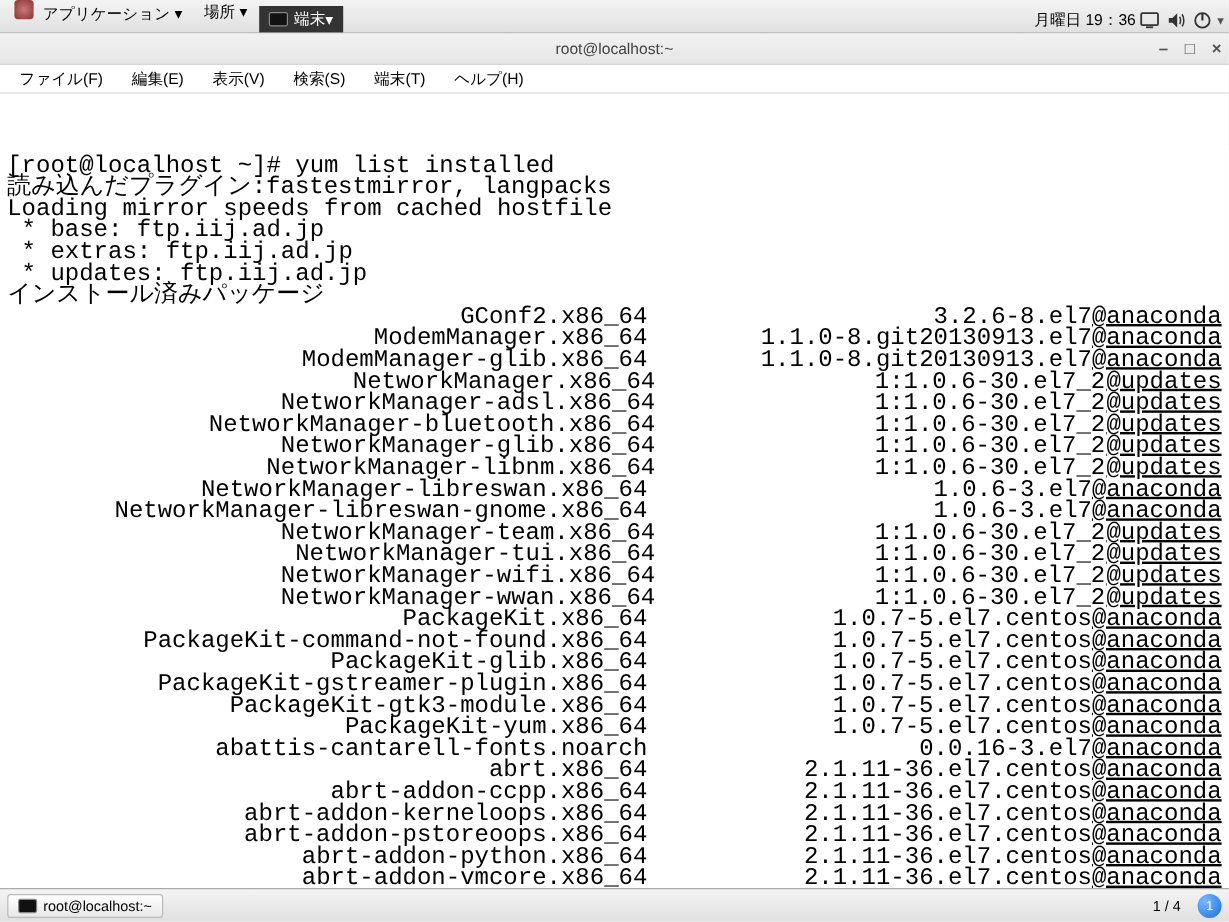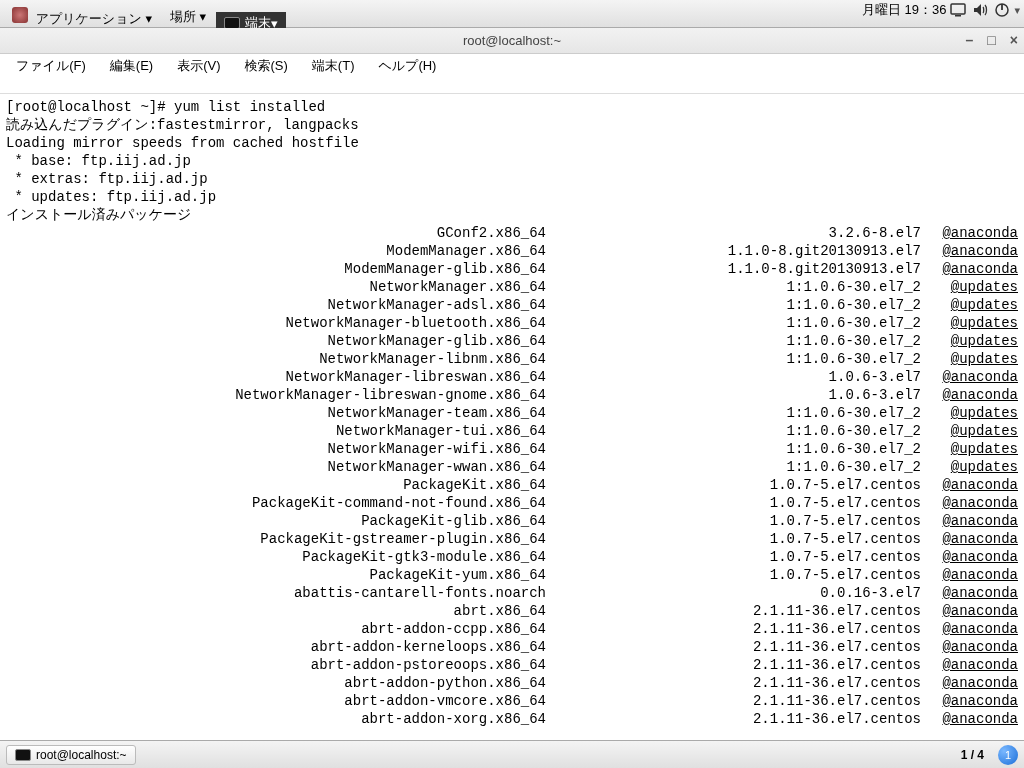--- a/index.html
+++ b/index.html
@@ -9,21 +9,21 @@
   font-family: sans-serif;
   background: #e8e8e8;
   overflow: hidden;
   position: relative;
 }
 .top-panel {
   height: 28px;
   background: linear-gradient(#f4f4f4, #e0e0e0);
   border-bottom: 1px solid #aaa;
   display: flex;
-  align-items: flex-start;
+  align-items: flex-end;
   padding: 0 4px;
   font-size: 13px;
 }
 .top-panel .left { display: flex; align-items: center; gap: 2px; }
 .top-panel .right { margin-left: auto; display: flex; align-items: center; gap: 2px; }
 .panel-item { padding: 2px 8px; cursor: pointer; }
 .panel-icon-btn { width: 20px; height: 20px; display: inline-flex; align-items: center; justify-content: center; cursor: pointer; }
 .foot-icon { width: 16px; height: 16px; background: #333; border-radius: 3px; display: inline-block; margin-right: 4px; }
 .dark-btn {
   background: #333;
@@ -59,38 +59,39 @@
 .window-controls {
   position: absolute;
   right: 6px;
   top: 4px;
   display: flex;
   gap: 14px;
   font-size: 14px;
 }
 .window-controls span { color: #555; cursor: pointer; font-weight: bold; }
 .menubar {
-  height: 40px;
+  height: 24px;
   display: flex;
   padding: 0 6px;
   border-bottom: 1px solid #ddd;
   font-size: 13px;
   gap: 4px;
 }
 .menubar span { padding: 3px 10px; cursor: pointer; }
 .terminal-body {
   flex: 1;
   background: #fff;
   color: #000;
   font-family: "Courier New", monospace;
-  font-size: 14px;
+  font-size: 20px;
   line-height: 18px;
   padding: 4px 6px;
   white-space: pre;
   overflow: hidden;
+  margin-top: 48px;
 }
 .pkg-line { display: flex; text-align: right; }
 .pkg-name { width: 540px; }
 .pkg-ver { width: 375px; }
 .pkg-repo { flex: 1; text-decoration: underline; }
 
 .bottom-panel {
   position: absolute;
   bottom: 0;
   left: 0;
@@ -114,21 +115,20 @@
 }
 .ws-indicator {
   margin-left: auto;
   display: flex;
   align-items: center;
   gap: 8px;
 }
 .ws-badge {
   padding: 2px 6px;
   font-size: 12px;
-  font-weight: bold;
 }
 .ws-circle {
   width: 20px;
   height: 20px;
   border-radius: 50%;
   background: radial-gradient(circle at 30% 30%, #7ab8ff, #1a6ed8);
   color: #fff;
   font-size: 11px;
   display: flex;
   align-items: center;

